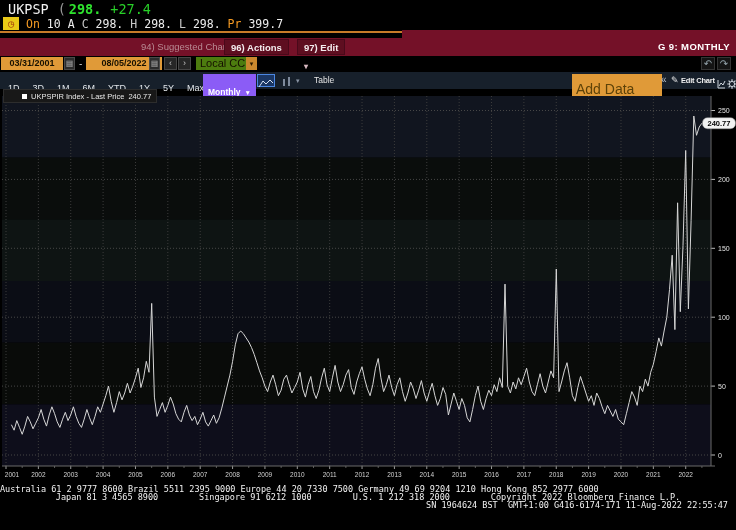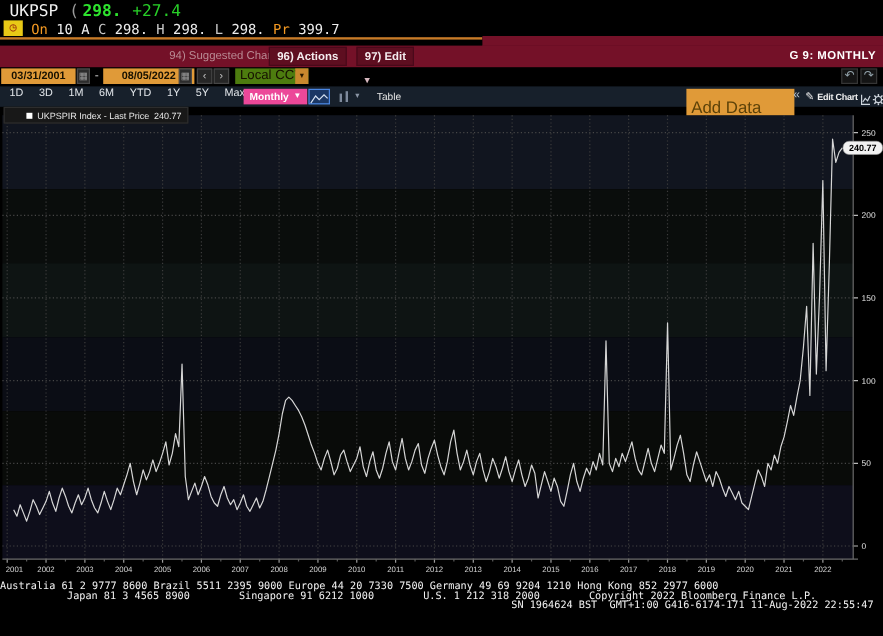--- a/index.html
+++ b/index.html
@@ -43,25 +43,25 @@
           color:#c2c2c2;font-size:9px;line-height:11px;text-align:center;box-sizing:border-box;}
   .ccy{position:absolute;top:0;height:13px;background:#4d7c0f;color:#161000;font-size:11px;
        font-weight:normal;line-height:13px;padding:0 4px;}
   .ccy-dd{position:absolute;top:0;width:11px;height:13px;background:#c9882e;color:#2b1a00;
           font-size:7px;line-height:13px;text-align:center;}
   .histbtn{position:absolute;top:0;width:14px;height:13px;background:#141414;border:1px solid #353535;
            color:#93a3ab;font-size:10px;line-height:11px;text-align:center;box-sizing:border-box;}
   
   .toolbar{position:absolute;top:72px;left:0;width:736px;height:17px;background:#17202b;
            font-family:"Liberation Sans",sans-serif;}
-  .ranges{position:absolute;left:8px;top:0;height:32px;display:flex;gap:13px;
+  .ranges{position:absolute;left:8px;top:0;height:32px;display:flex;gap:13px;align-items:center;
           font-size:9px;color:#e2e6ea;}
   .ranges span{cursor:default;}
-  .period{position:absolute;left:203px;top:2px;height:13px;background:#ec4899;color:#ffffff;
-          font-size:8.5px;font-weight:bold;line-height:13px;padding:0 5px;display:flex;gap:4px;}
+  .period{position:absolute;left:203px;top:2px;height:13px;background:#8b5cf6;color:#ffffff;
+          font-size:8.5px;font-weight:bold;line-height:13px;padding:12px 5px;display:flex;gap:4px;}
   .period .dd{font-size:6.5px;line-height:13px;}
   .icbtn{position:absolute;top:2px;height:13px;box-sizing:border-box;}
   .ic-line{left:257px;width:18px;background:#1b3764;border:1px solid #4b87e2;}
   .ic-bars{left:281px;width:13px;}
   .ic-dd{left:296px;color:#8a94a4;font-size:7px;line-height:14px;}
   .tbl{position:absolute;left:314px;top:0;height:17px;line-height:17px;font-size:8.5px;color:#e4e4e4;}
   .add-data{position:absolute;left:572px;top:2px;width:86px;height:30px;background:#e09a38;border:none;
             font-family:"Liberation Sans",sans-serif;font-size:14px;color:#4a3305;padding:0 0 0 4px;outline:none;}
   .add-data::placeholder{color:#5d4208;opacity:1;}
   .collapse{position:absolute;left:661px;top:0;height:17px;line-height:16px;color:#b9c2cc;font-size:10px;}

